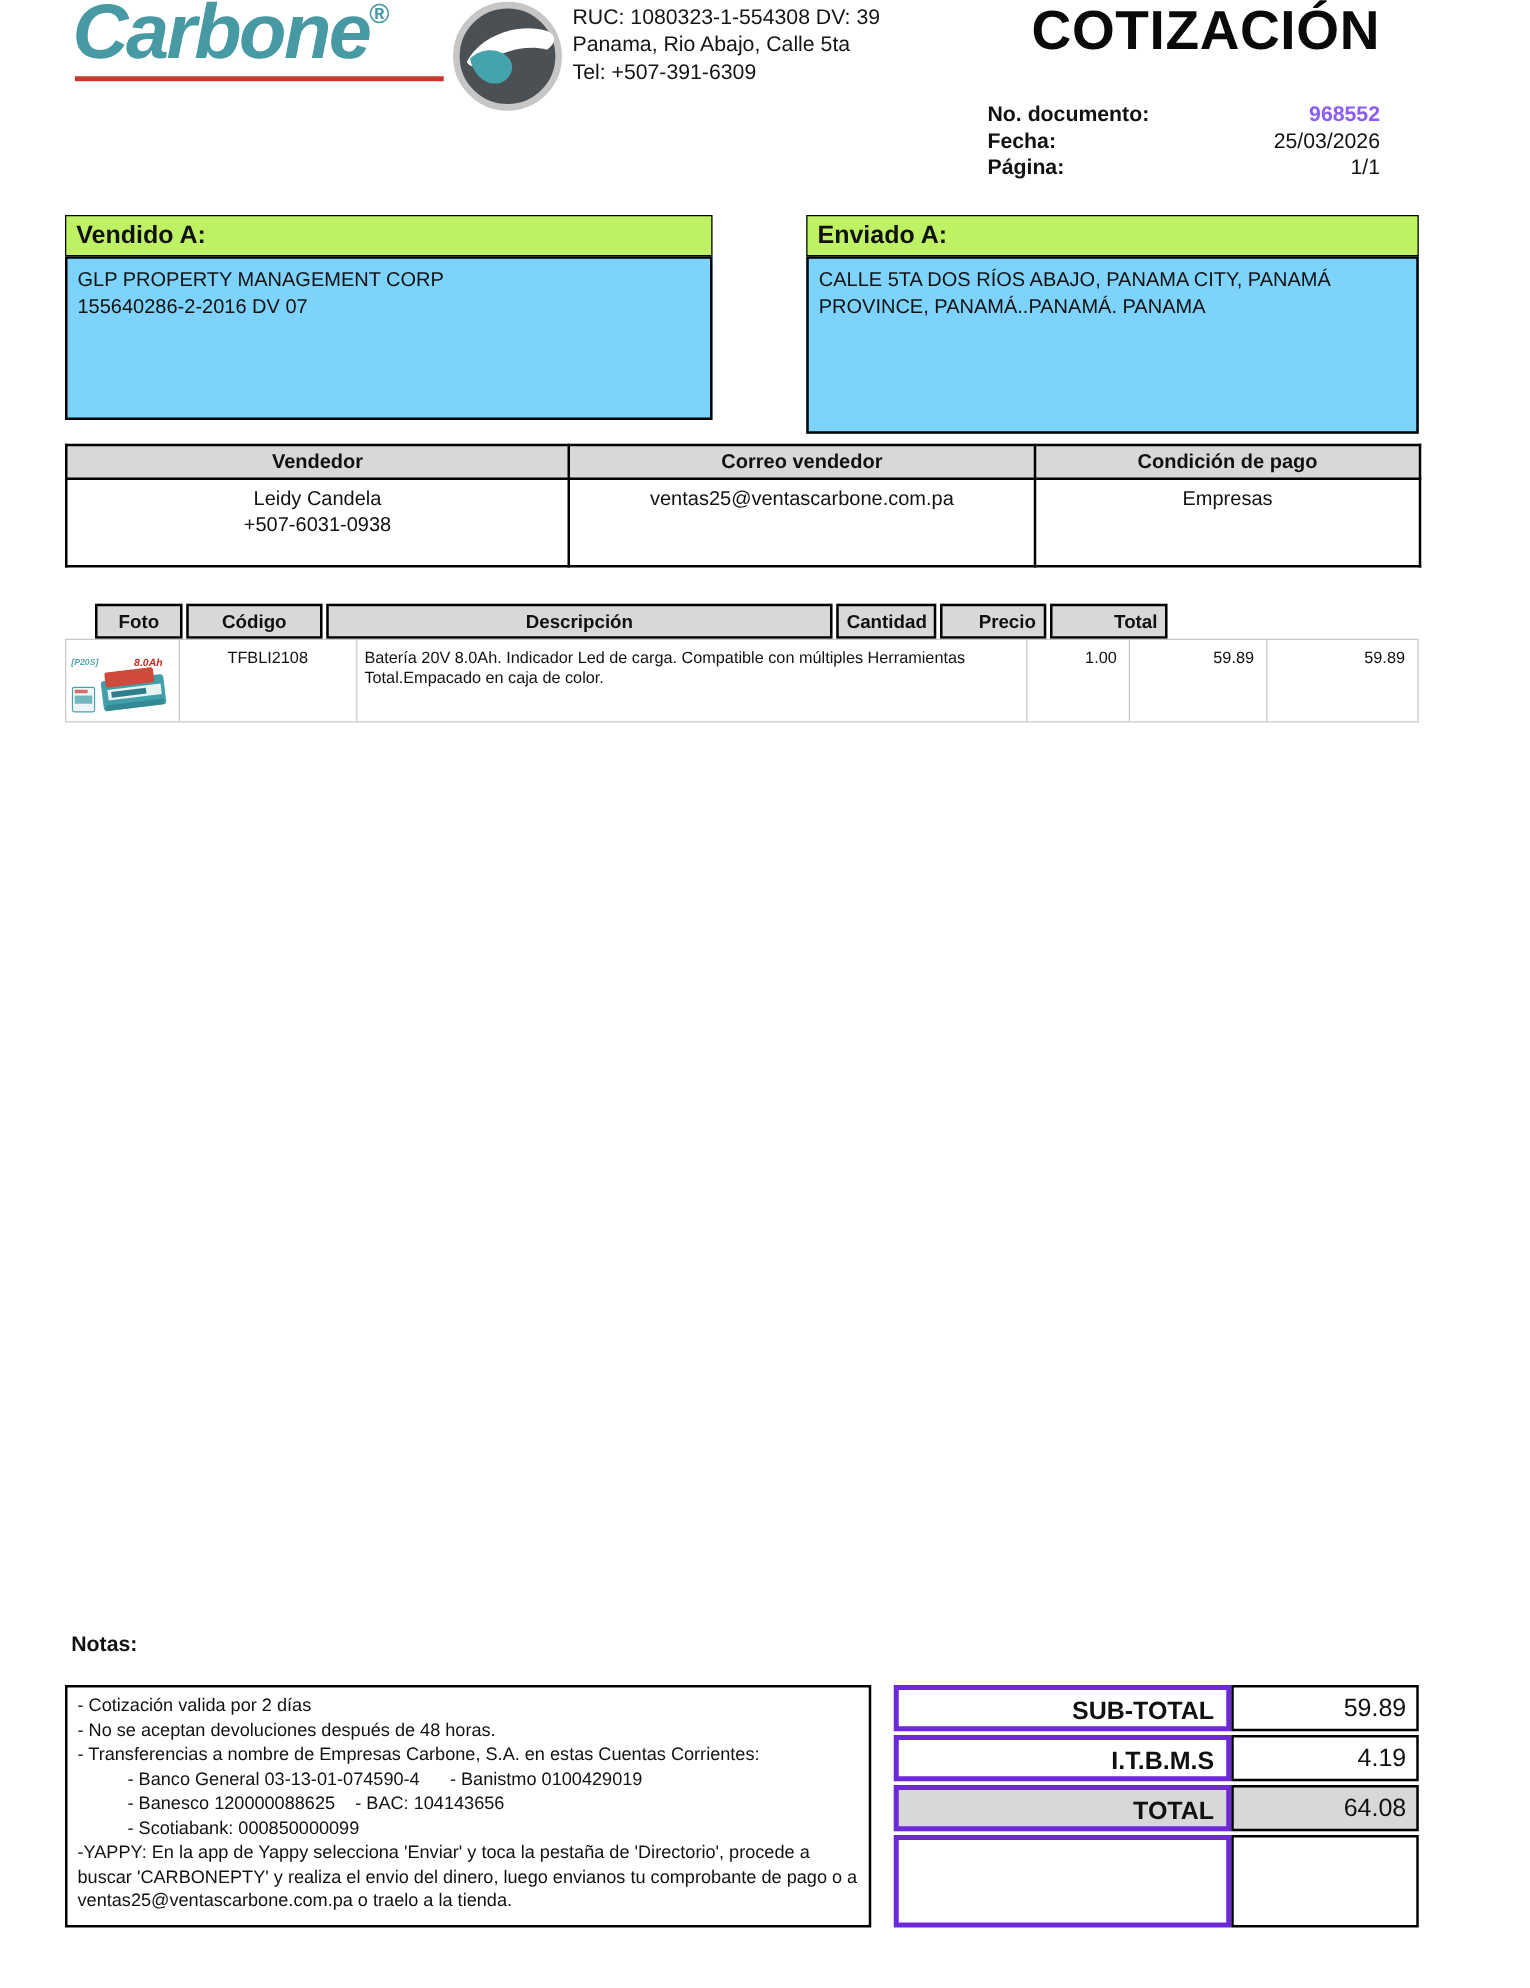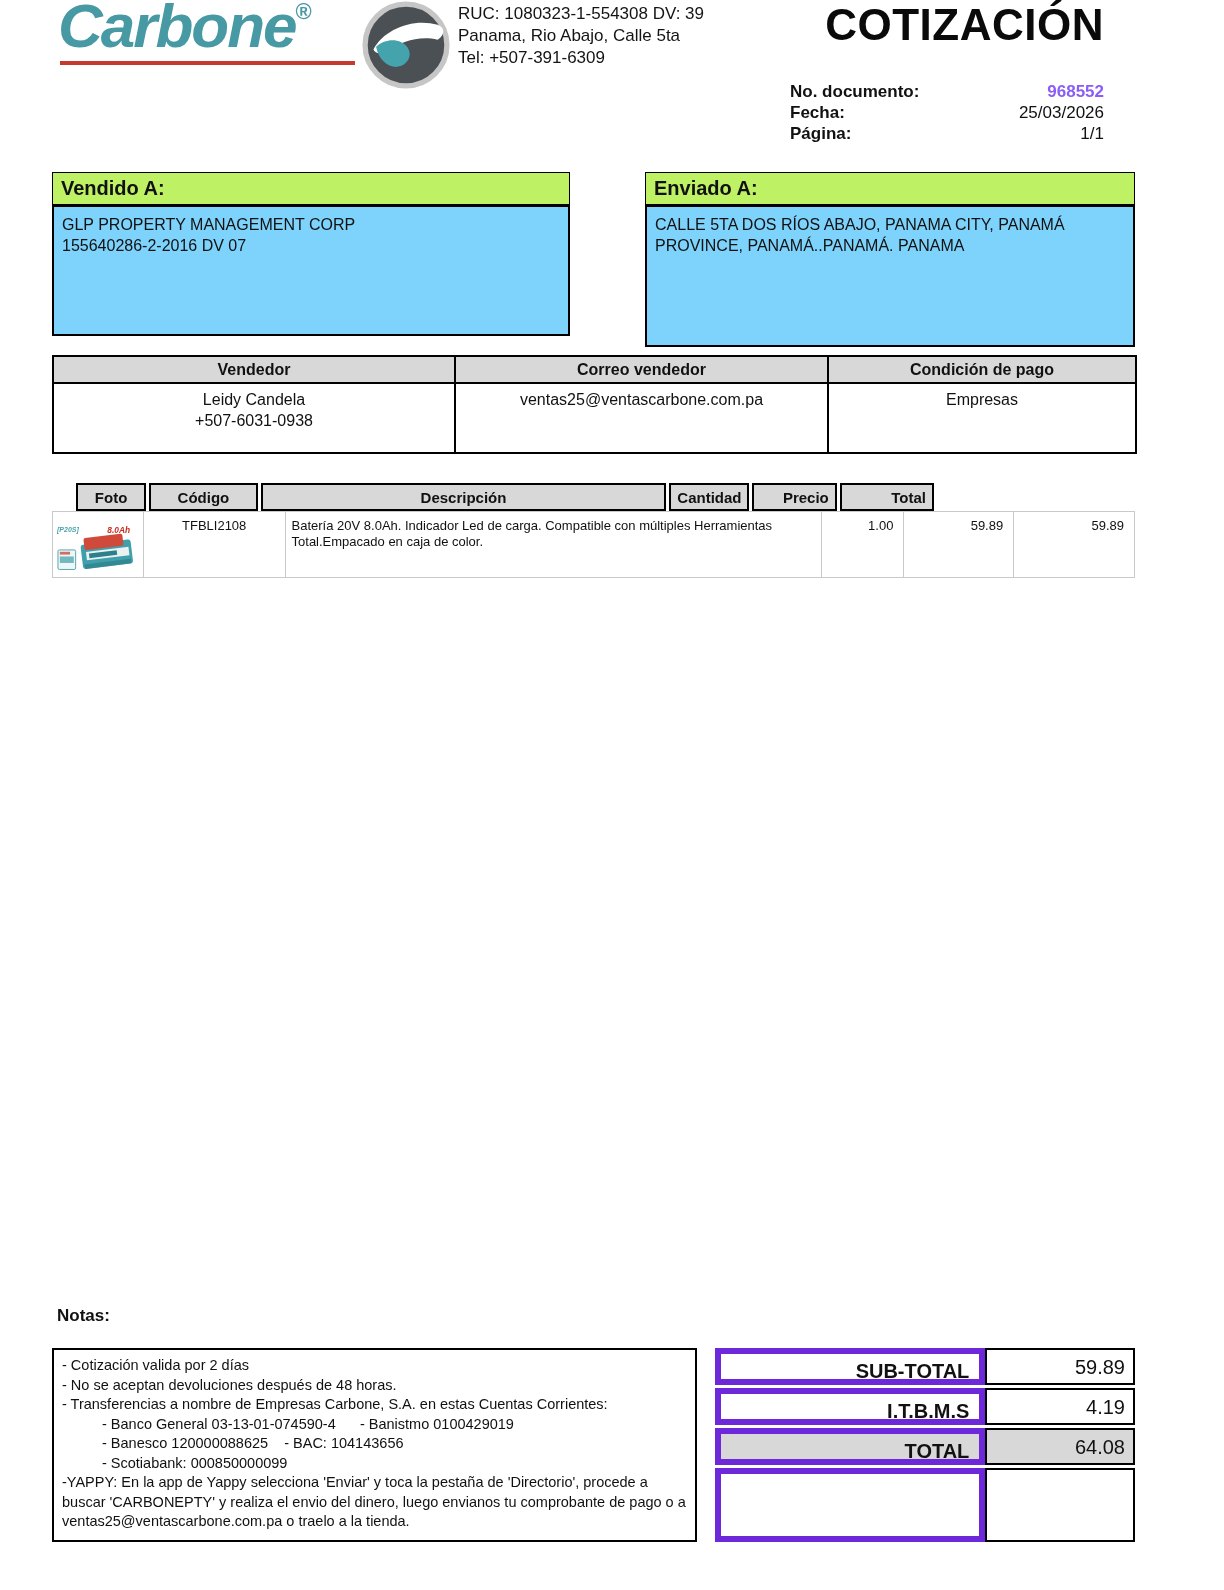--- a/index.html
+++ b/index.html
@@ -56,21 +56,21 @@
 
   
   .notas-label{position:absolute;left:57px;top:1292px;font-size:17px;font-weight:bold;margin-top:14px;}
   .notes-box{position:absolute;left:52px;top:1348px;width:645px;height:194px;border:2px solid #000;
              box-sizing:border-box;font-size:14.5px;line-height:19.5px;padding:6px 8px;}
   .note-line{white-space:pre-wrap;}
   .note-line.indent{padding-left:40px;}
 
   
   .tot-row{position:absolute;left:700px;width:435px;display:flex;gap:0px;}
-  .tot-label{width:280px;height:37px;border:6px solid #6d28d9;box-sizing:border-box;font-weight:bold;
+  .tot-label{width:280px;height:37px;border:4px solid #6d28d9;box-sizing:border-box;font-weight:bold;
              font-size:20px;text-align:right;padding:6px 10px 0 0;background:#fff;margin-left:15px;}
   .tot-value{width:155px;height:37px;border:2px solid #000;border-left-width:2px;box-sizing:border-box;
              font-size:20px;text-align:right;padding:6px 8px 0 0;background:#fff;}
   .row-subtotal{top:1348px;}
   .row-itbms{top:1388px;}
   .row-total{top:1428px;}
   .row-total .tot-label,.row-total .tot-value{background:#d8d8d8;}
   .row-empty{top:1468px;}
   .row-empty .tot-label,.row-empty .tot-value{height:74px;}
 </style>

